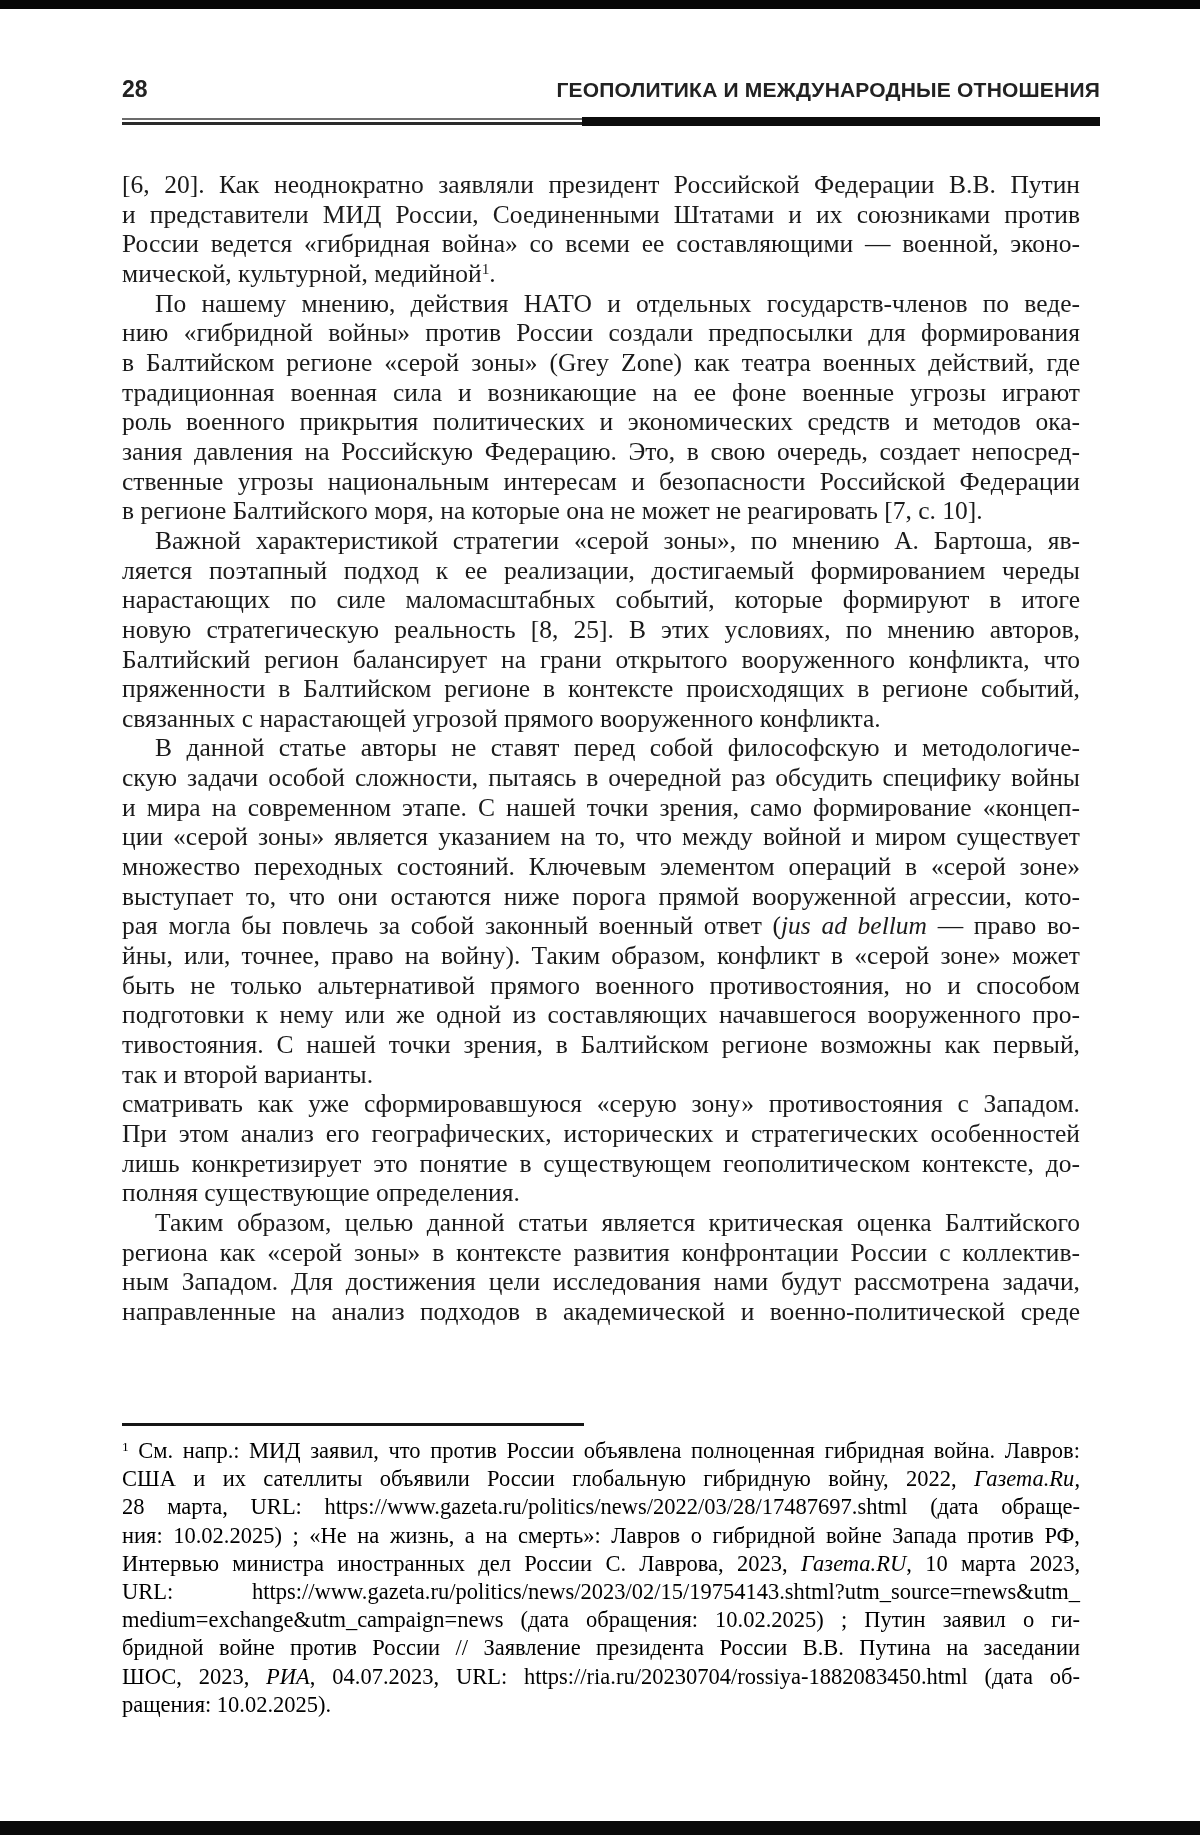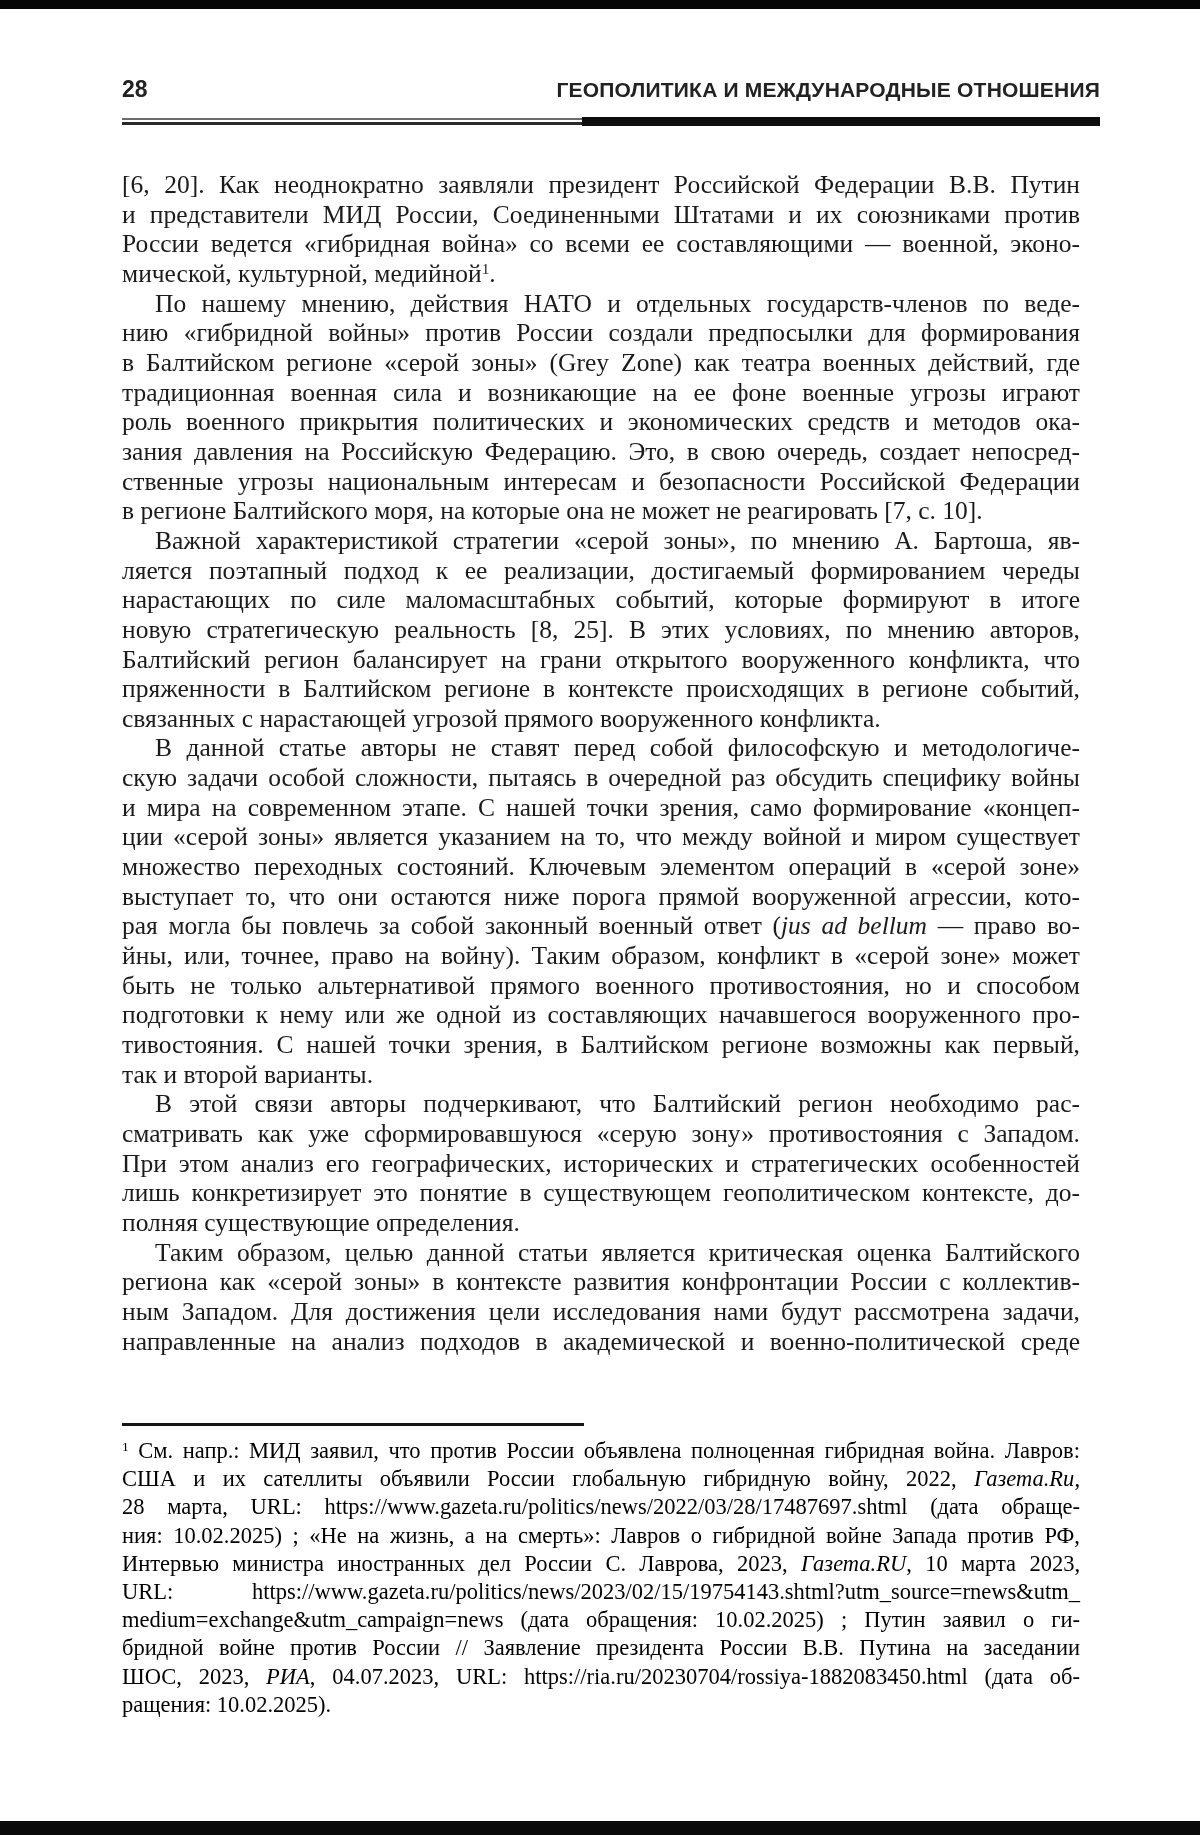--- a/index.html
+++ b/index.html
@@ -127,21 +127,20 @@
         <div class="line"><span>множество переходных состояний. Ключевым элементом операций в «серой зоне»</span></div>
         <div class="line"><span>выступает то, что они остаются ниже порога прямой вооруженной агрессии, кото-</span></div>
         <div class="line"><span>рая могла бы повлечь за собой законный военный ответ (</span><em>jus ad bellum</em><span> — право во-</span></div>
         <div class="line"><span>йны, или, точнее, право на войну). Таким образом, конфликт в «серой зоне» может</span></div>
         <div class="line"><span>быть не только альтернативой прямого военного противостояния, но и способом</span></div>
         <div class="line"><span>подготовки к нему или же одной из составляющих начавшегося вооруженного про-</span></div>
         <div class="line"><span>тивостояния. С нашей точки зрения, в Балтийском регионе возможны как первый,</span></div>
         <div class="line last"><span>так и второй варианты.</span></div>
       </div>
       <div class="para">
-        <div class="line indent"><span>В этой связи авторы подчеркивают, что Балтийский регион необходимо рас-</span></div>
         <div class="line"><span>сматривать как уже сформировавшуюся «серую зону» противостояния с Западом.</span></div>
         <div class="line"><span>При этом анализ его географических, исторических и стратегических особенностей</span></div>
         <div class="line"><span>лишь конкретизирует это понятие в существующем геополитическом контексте, до-</span></div>
         <div class="line last"><span>полняя существующие определения.</span></div>
       </div>
       <div class="para">
         <div class="line indent"><span>Таким образом, целью данной статьи является критическая оценка Балтийского</span></div>
         <div class="line"><span>региона как «серой зоны» в контексте развития конфронтации России с коллектив-</span></div>
         <div class="line"><span>ным Западом. Для достижения цели исследования нами будут рассмотрена задачи,</span></div>
         <div class="line"><span>направленные на анализ подходов в академической и военно-политической среде</span></div>

